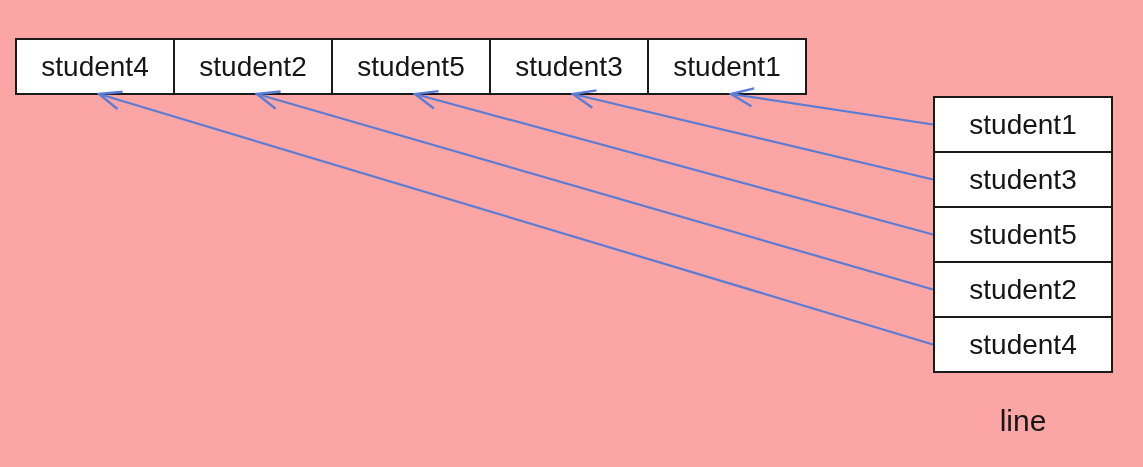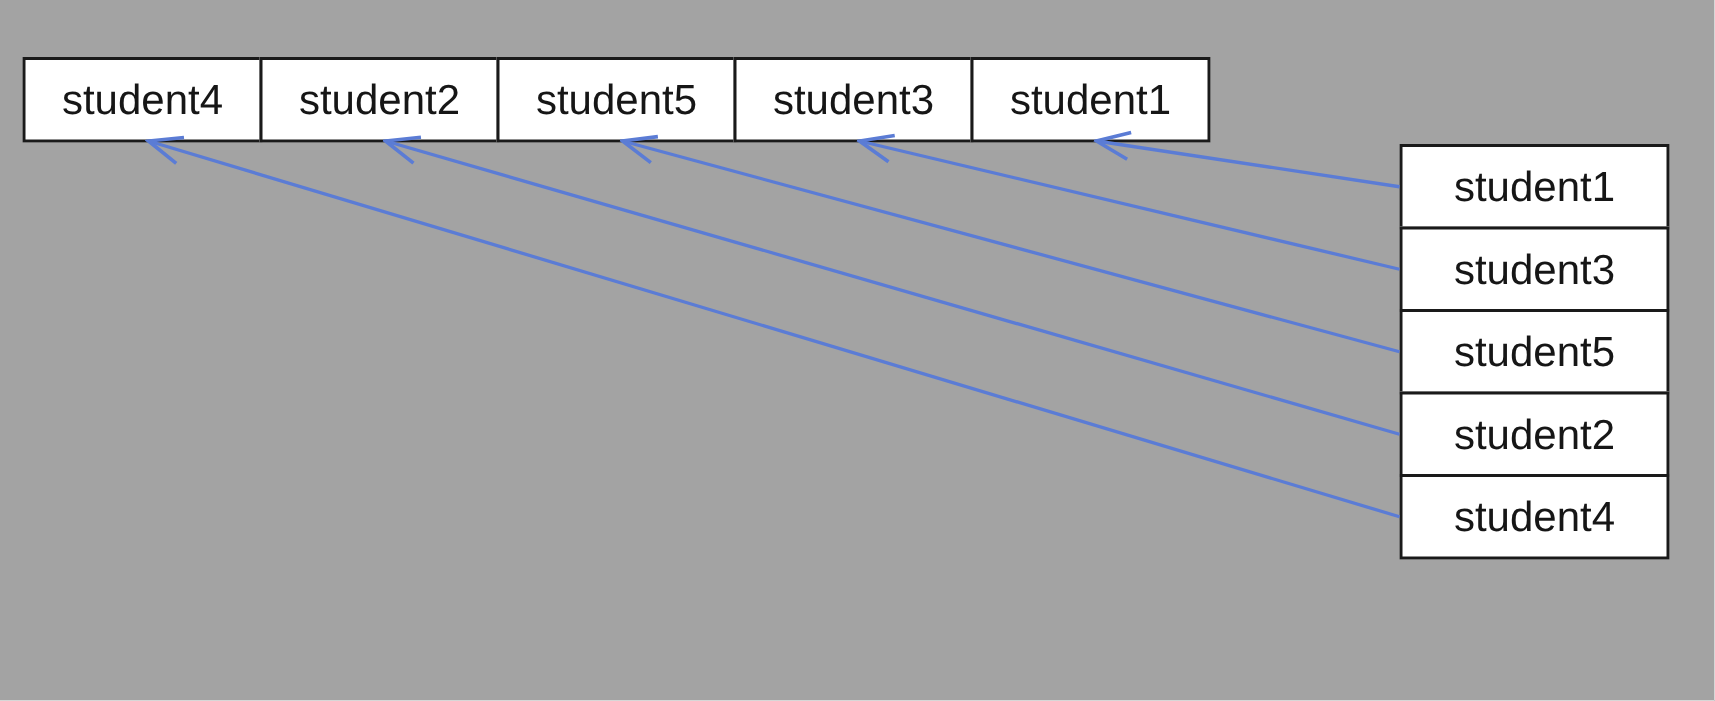--- a/index.html
+++ b/index.html
@@ -1,20 +1,20 @@
 <!DOCTYPE html>
 <html><head>
 <meta charset="utf-8">
 <style>
   html, body { margin: 0; padding: 0; background: #ffffff; }
   .canvas {
     position: relative;
     width: 1143px;
     height: 467px;
-    background: #a3a3a3;
+    background: #fca5a5;
     font-family: "Liberation Sans", sans-serif;
     overflow: hidden;
   }
   .top-row {
     position: absolute;
     left: 15px;
     top: 38px;
     display: flex;
   }
   .cell {
@@ -79,20 +79,21 @@
   </div>
 
   <div class="right-col">
     <div class="cell">student1</div>
     <div class="cell">student3</div>
     <div class="cell">student5</div>
     <div class="cell">student2</div>
     <div class="cell">student4</div>
   </div>
 
+  <div class="caption">line</div>
 
   <svg id="arrow-svg" class="arrow-layer" width="1143" height="467" viewBox="0 0 1143 467" xmlns="http://www.w3.org/2000/svg">
     <defs>
       <marker id="arrowhead" markerUnits="userSpaceOnUse" markerWidth="26" markerHeight="22" viewBox="0 0 26 22" refX="24" refY="11" orient="auto">
         <path d="M2 2 L24 11 L2 20" fill="none" stroke-width="2.4" class="arrowhead-path" stroke="#5b7cd5"></path>
       </marker>
     </defs>
   <line x1="933" y1="124.5" x2="731" y2="94" stroke="#5b7cd5" stroke-width="2.2" marker-end="url(#arrowhead)"></line>
       <line x1="933" y1="179.5" x2="573" y2="94" stroke="#5b7cd5" stroke-width="2.2" marker-end="url(#arrowhead)"></line>
       <line x1="933" y1="234.5" x2="415" y2="94" stroke="#5b7cd5" stroke-width="2.2" marker-end="url(#arrowhead)"></line>

